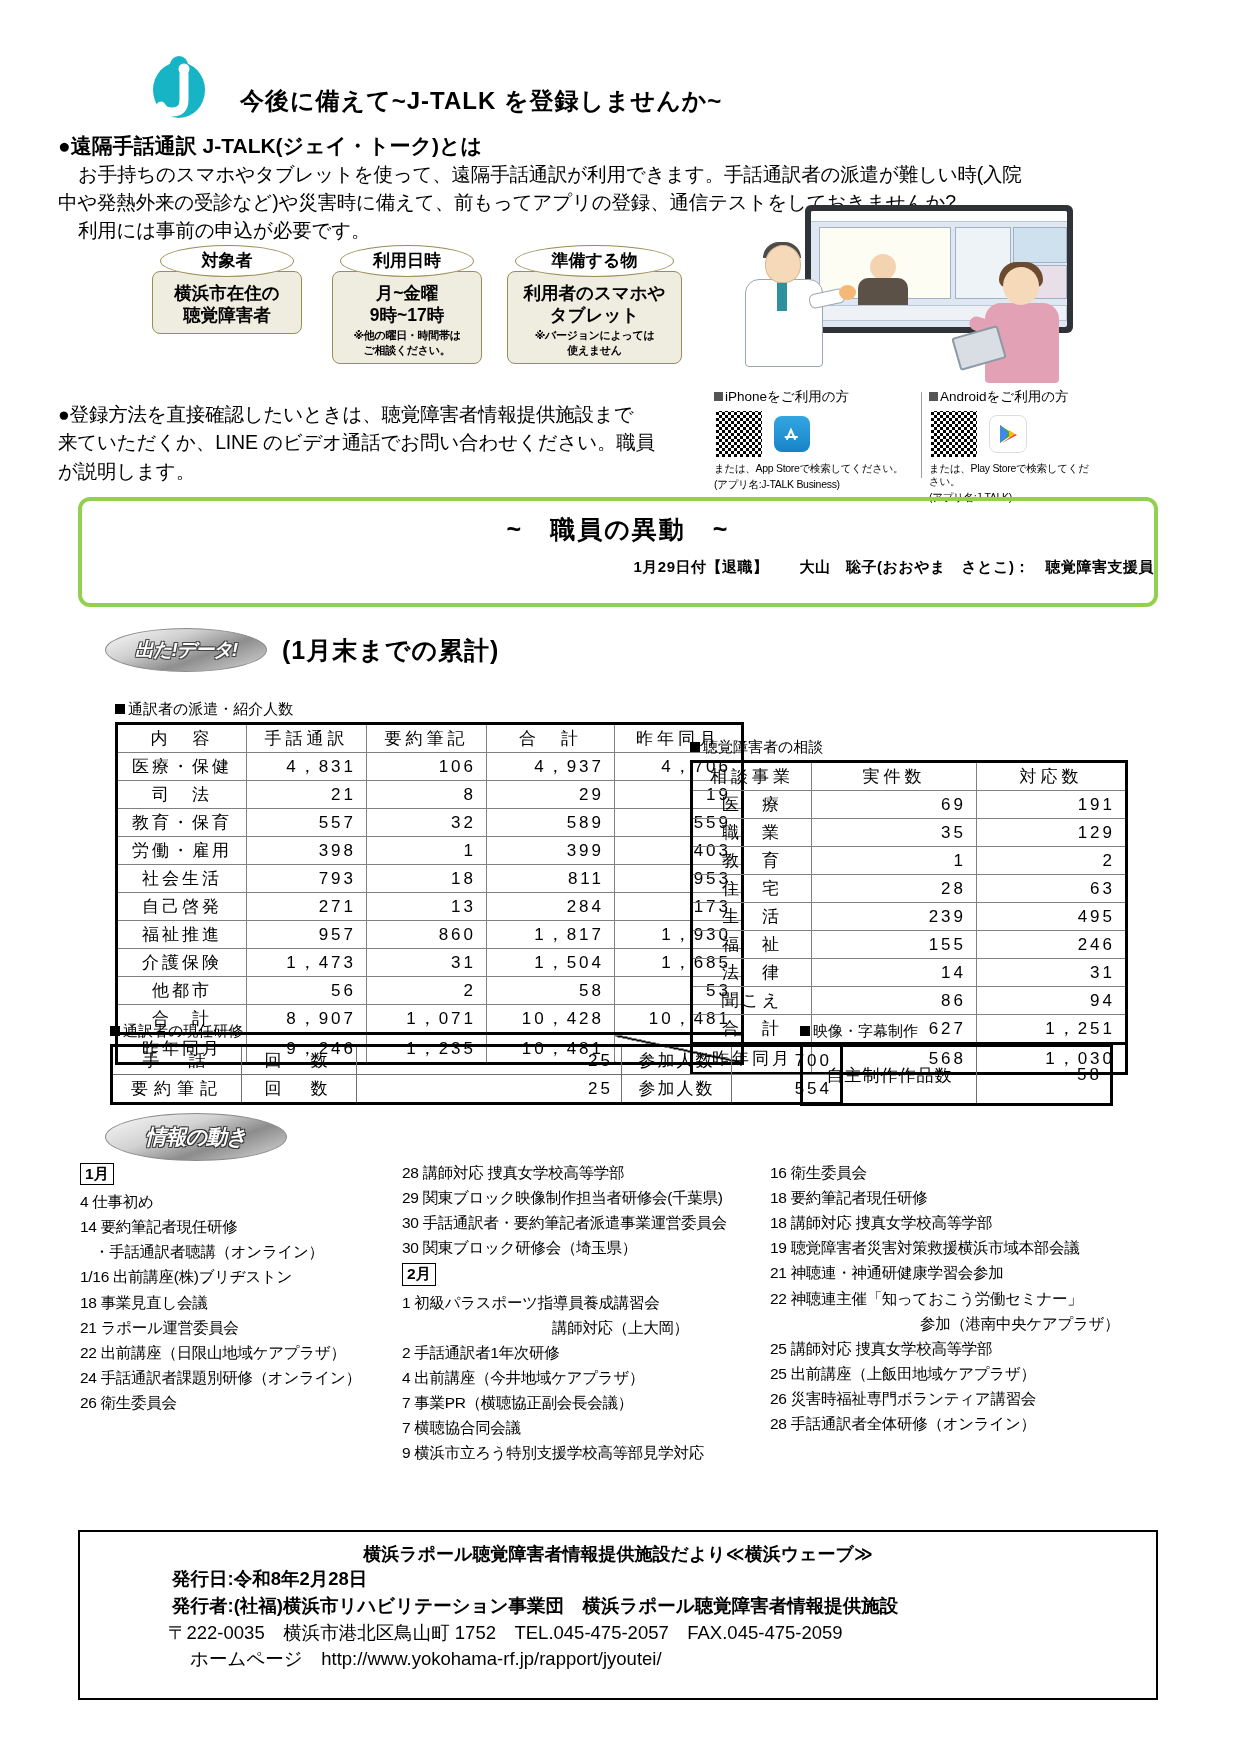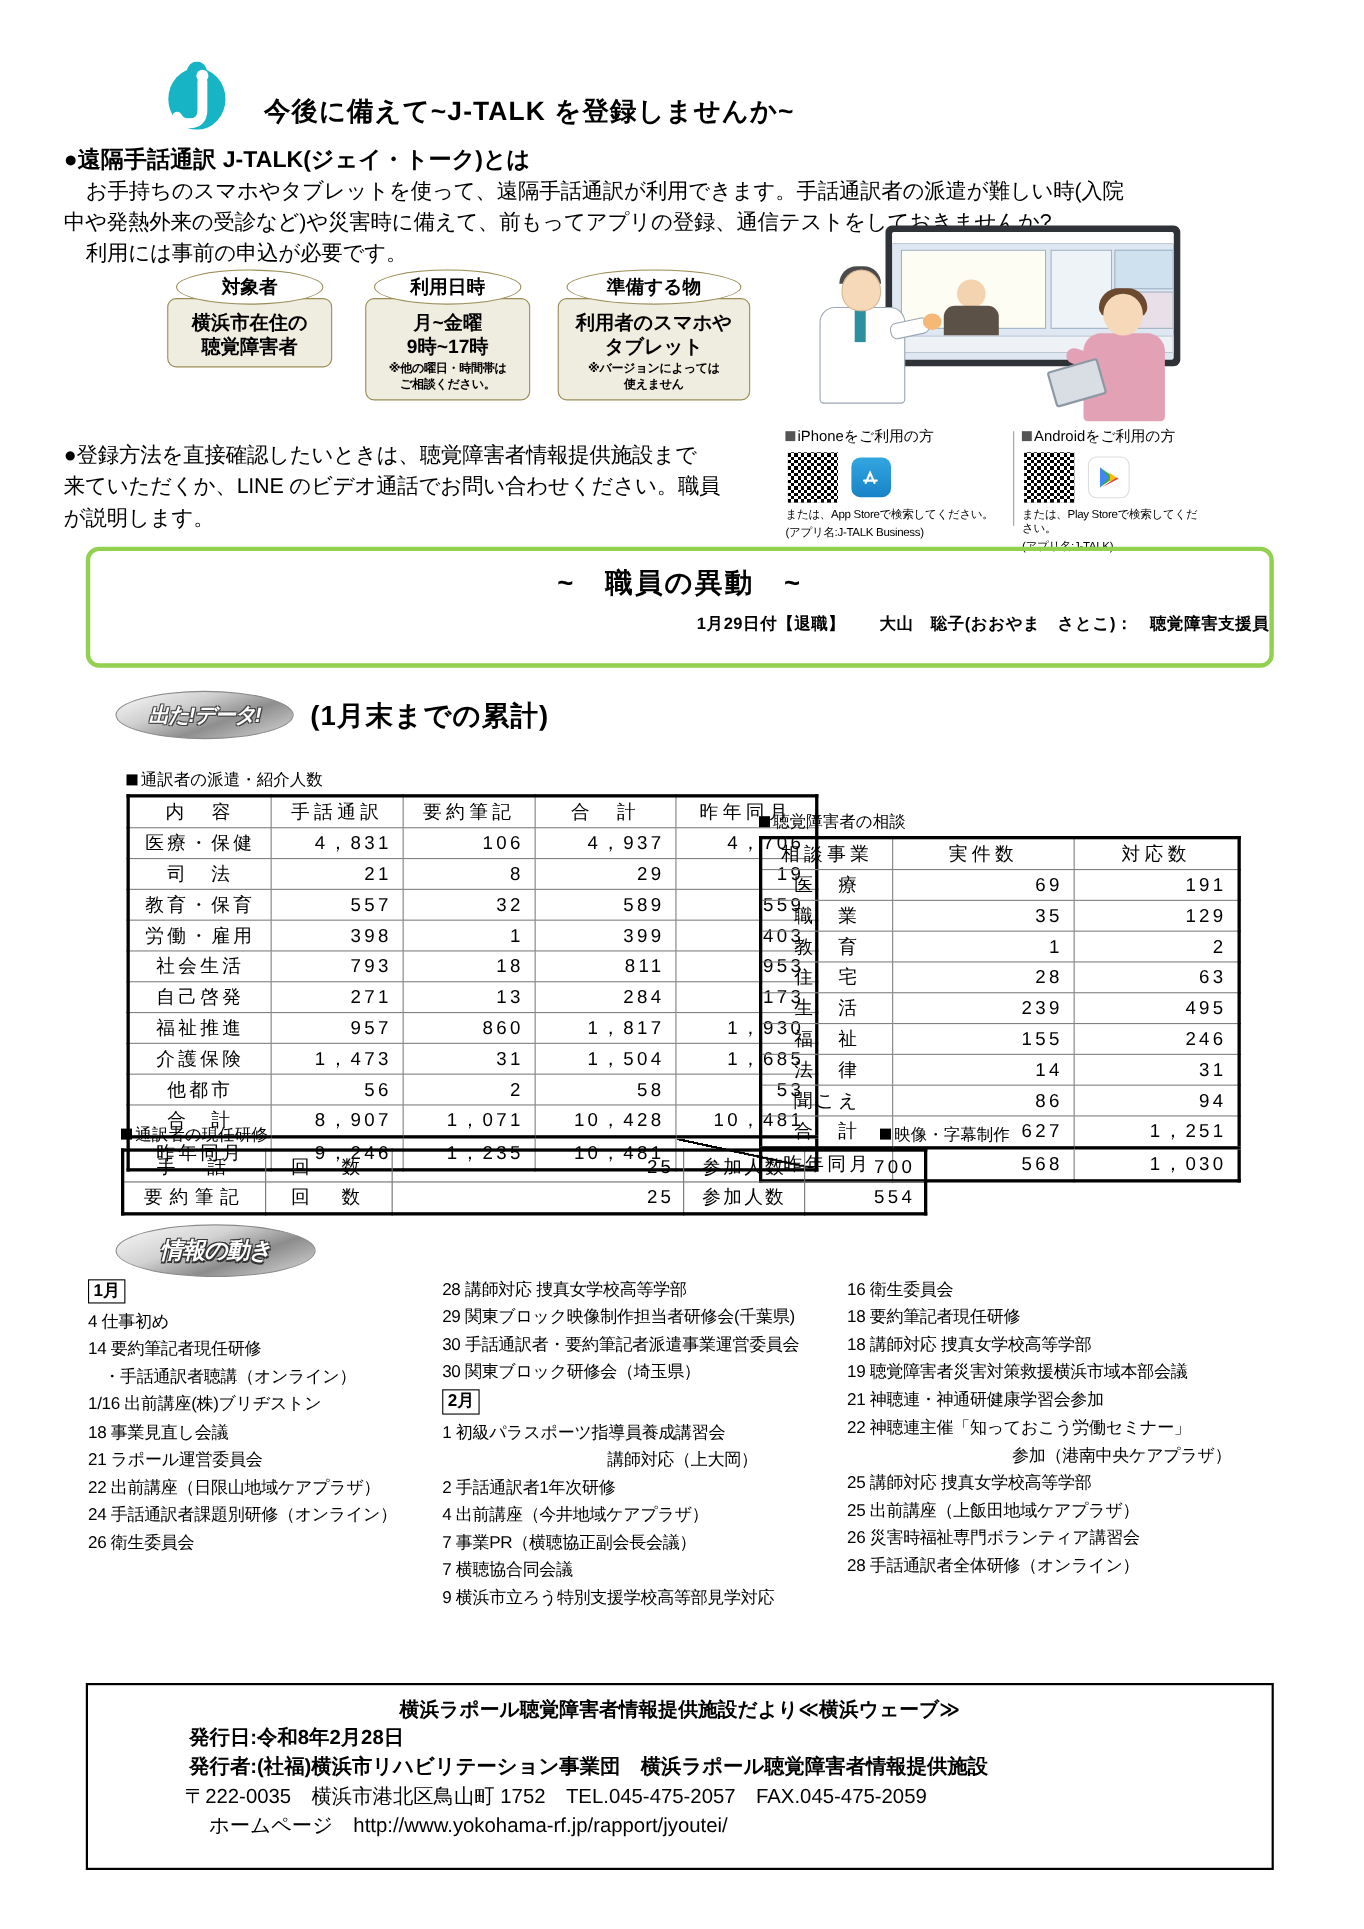--- a/index.html
+++ b/index.html
@@ -760,20 +760,28 @@
           <td class="r">554</td>
         </tr>
       </tbody>
     </table>
   </div>
 
   <div class="video-wrap">
     <div class="tbl-label">
       <span class="sq"></span><span>映像・字幕制作</span>
     </div>
+    <table class="train outer-bold">
+      <tbody>
+        <tr>
+          <td class="c" style="width:175px; height:59px; letter-spacing:1px">自主制作作品数</td>
+          <td class="r" style="width:135px; height:59px;">58</td>
+        </tr>
+      </tbody>
+    </table>
   </div>
 
   <div class="ev-badge">
     <span>情報の動き</span>
   </div>
 
   <div class="ev-cols">
 
     <div class="ev-col c1">
       <div class="month-tag">1月</div>

